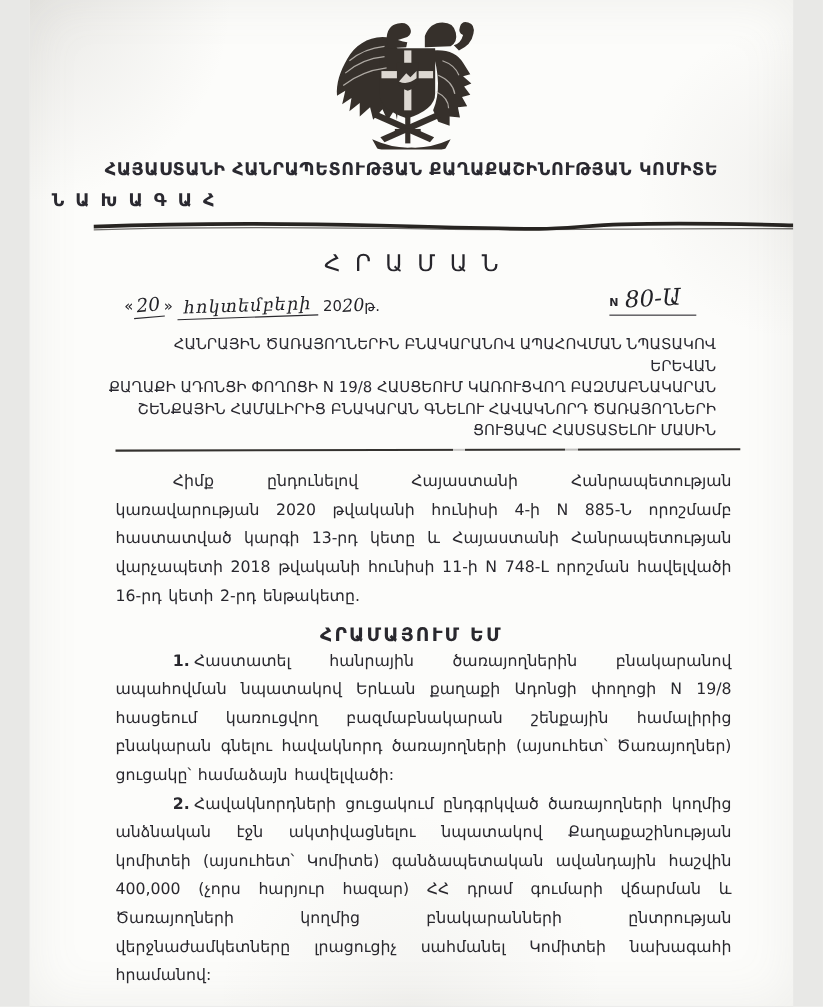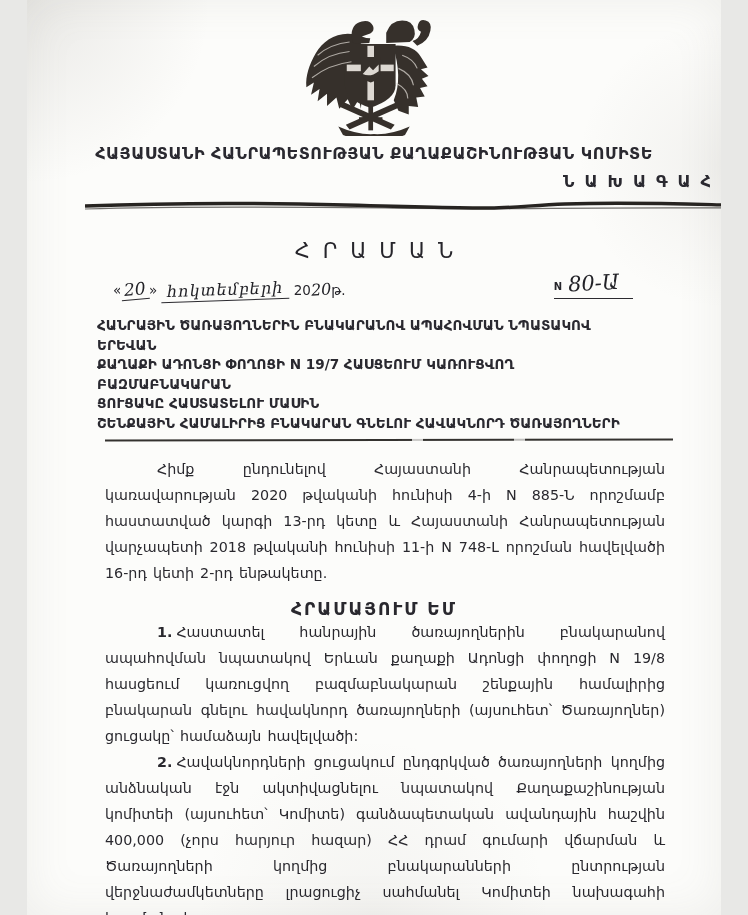--- a/index.html
+++ b/index.html
@@ -16,26 +16,26 @@
       radial-gradient(circle at 50% 100%, rgba(150,145,138,0.08), transparent 18%),
       #fcfcfa;
     box-shadow:inset 0 0 46px rgba(120,114,106,0.10);
   }
   .emblem-wrap{margin-top:12px;text-align:center;}
   .hdr-committee{
     margin-top:4px;text-align:center;
     font-size:16px;font-weight:bold;letter-spacing:0.5px;color:#2a2930;
   }
   .hdr-position{
-    margin-top:9px;text-align:right;
+    margin-top:9px;text-align:left;
     font-size:16px;font-weight:bold;letter-spacing:10px;padding-left:20px;color:#2a2930;
   }
   .rule-thick{margin:9px 0 0 58px;line-height:0;}
   .order-heading{
-    margin-top:27px;text-align:center;
+    margin-top:15px;text-align:center;
     font-size:21px;letter-spacing:13px;padding-left:13px;
     font-weight:normal;color:#26252b;
   }
   .meta-row{
     display:flex;justify-content:space-between;align-items:flex-end;
     margin:4px 88px 0 86px;height:34px;
   }
   .handwrite{
     font-family:"DejaVu Serif",serif;font-style:italic;
     color:#222227;
@@ -54,22 +54,22 @@
   }
   .date-line .printed{font-size:13.5px;color:#26252b;}
   .num-line{font-size:11px;white-space:nowrap;padding-bottom:2px;}
   .num-line .num-label{font-size:10px;font-weight:bold;}
   .num-value{
     display:inline-block;font-size:21px;transform:rotate(-3deg);
     padding:0 14px 0 6px;
   }
   .num-underline{display:inline-block;border-bottom:1.6px solid #2b2a2f;padding-bottom:3px;}
   .subject{
-    margin:15px 70px 0 70px;text-align:left;
-    font-size:13.6px;font-weight:bold;line-height:19.5px;color:#2a2930;
+    margin:15px 70px 0 70px;text-align:right;
+    font-size:13.6px;font-weight:normal;line-height:19.5px;color:#2a2930;
   }
   .rule-thin{
     margin:6px 48px 0 78px;height:2px;
     background:linear-gradient(90deg,#34322f 0 54%,rgba(52,50,47,0.25) 54% 56%,#34322f 56% 72%,rgba(52,50,47,0.3) 72% 74%,#34322f 74% 100%);
     transform:rotate(-0.12deg);
   }
   .para{
     margin:19px 56px 0 78px;
     font-size:14.3px;line-height:26px;
     text-align:justify;text-indent:52px;
@@ -148,23 +148,23 @@
       <span class="handwrite hw-month">հոկտեմբերի</span>
       <span class="printed">20</span><span class="handwrite hw-year">20</span><span class="printed">թ.</span>
     </div>
     <div class="num-line">
       <span class="num-underline"><span class="num-label">N</span><span class="handwrite num-value">80-Ա</span></span>
     </div>
   </div>
 
   <div class="subject">
     <div>ՀԱՆՐԱՅԻՆ ԾԱՌԱՅՈՂՆԵՐԻՆ ԲՆԱԿԱՐԱՆՈՎ ԱՊԱՀՈՎՄԱՆ ՆՊԱՏԱԿՈՎ ԵՐԵՎԱՆ</div>
-    <div>ՔԱՂԱՔԻ ԱԴՈՆՑԻ ՓՈՂՈՑԻ N 19/7 ՀԱՍՑԵՈՒՄ ԿԱՌՈՒՑՎՈՂ ԲԱԶՄԱԲՆԱԿԱՐԱՆ</div>
+    <div>ՔԱՂԱՔԻ ԱԴՈՆՑԻ ՓՈՂՈՑԻ N 19/8 ՀԱՍՑԵՈՒՄ ԿԱՌՈՒՑՎՈՂ ԲԱԶՄԱԲՆԱԿԱՐԱՆ</div>
+    <div>ՇԵՆՔԱՅԻՆ ՀԱՄԱԼԻՐԻՑ ԲՆԱԿԱՐԱՆ ԳՆԵԼՈՒ ՀԱՎԱԿՆՈՐԴ ԾԱՌԱՅՈՂՆԵՐԻ</div>
     <div>ՑՈՒՑԱԿԸ ՀԱՍՏԱՏԵԼՈՒ ՄԱՍԻՆ</div>
-    <div>ՇԵՆՔԱՅԻՆ ՀԱՄԱԼԻՐԻՑ ԲՆԱԿԱՐԱՆ ԳՆԵԼՈՒ ՀԱՎԱԿՆՈՐԴ ԾԱՌԱՅՈՂՆԵՐԻ</div>
   </div>
 
   <div class="rule-thin"></div>
 
   <div class="para first">Հիմք ընդունելով Հայաստանի Հանրապետության կառավարության 2020 թվականի հունիսի 4-ի N 885-Ն որոշմամբ հաստատված կարգի 13-րդ կետը և Հայաստանի Հանրապետության վարչապետի 2018 թվականի հունիսի 11-ի N 748-Լ որոշման հավելվածի 16-րդ կետի 2-րդ ենթակետը.</div>
 
   <div class="command-heading">ՀՐԱՄԱՅՈՒՄ ԵՄ</div>
 
   <div class="para item"><span class="item-num">1.</span><span>Հաստատել հանրային ծառայողներին բնակարանով ապահովման նպատակով Երևան քաղաքի Ադոնցի փողոցի N 19/8 հասցեում կառուցվող բազմաբնակարան շենքային համալիրից բնակարան գնելու հավակնորդ ծառայողների (այսուհետ՝ Ծառայողներ) ցուցակը՝ համաձայն հավելվածի:</span></div>
   <div class="para item" style="margin-top:0;"><span class="item-num">2.</span><span>Հավակնորդների ցուցակում ընդգրկված ծառայողների կողմից անձնական էջն ակտիվացնելու նպատակով Քաղաքաշինության կոմիտեի (այսուհետ՝ Կոմիտե) գանձապետական ավանդային հաշվին 400,000 (չորս հարյուր հազար) ՀՀ դրամ գումարի վճարման և Ծառայողների կողմից բնակարանների ընտրության վերջնաժամկետները լրացուցիչ սահմանել Կոմիտեի նախագահի հրամանով:</span></div>

